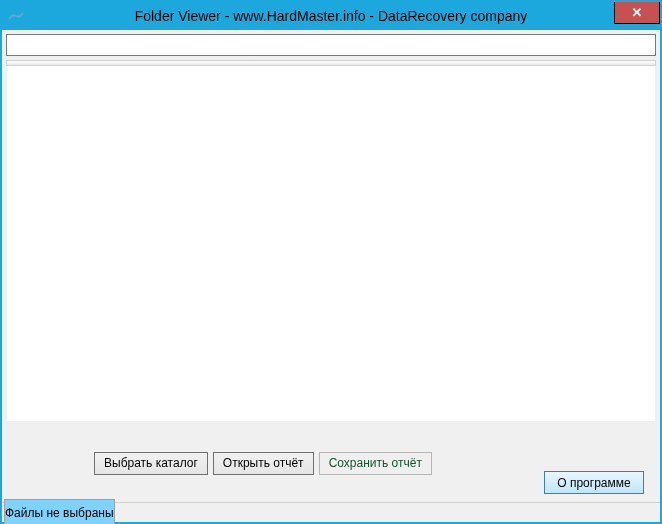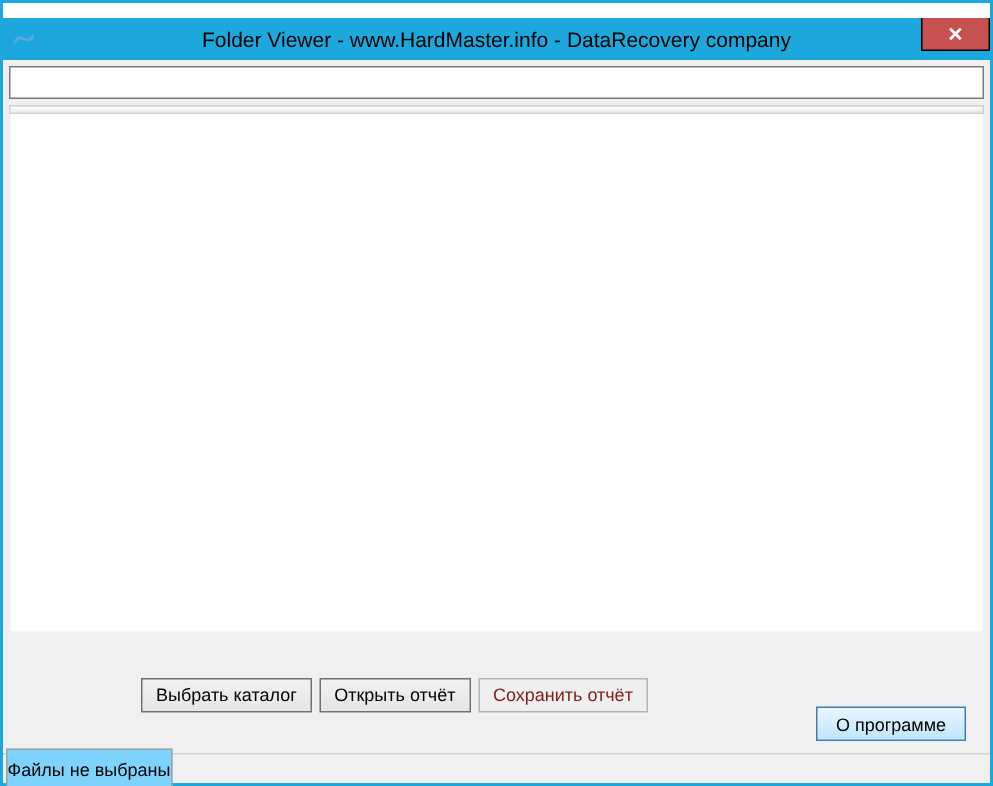--- a/index.html
+++ b/index.html
@@ -20,21 +20,20 @@
       display: flex;
       flex-direction: column;
     }
     .titlebar {
       height: 28px;
       background: #1ca8dd;
       display: flex;
       align-items: center;
       position: relative;
       flex-shrink: 0;
-      margin-top: 10px;
     }
     .titlebar-icon {
       margin-left: 6px;
       margin-right: 4px;
       display: flex;
       align-items: center;
     }
     .titlebar-icon svg {
       width: 16px;
       height: 16px;
@@ -117,21 +116,21 @@
       padding: 0 9px;
       font-size: 12px;
       font-family: inherit;
       background: linear-gradient(to bottom, #f2f2f2, #e5e5e5);
       border: 1px solid #707070;
       cursor: pointer;
       color: #000;
       white-space: nowrap;
     }
     .btn:disabled {
-      color: #7f1d1d;
+      color: #14532d;
       border-color: #b5b5b5;
       background: #efefef;
       cursor: default;
     }
     .btn-highlight {
       background: linear-gradient(to bottom, #eaf6fd, #bee6fd);
       border: 1px solid #3c7fb1;
     }
     .spacer {
       flex: 1;

